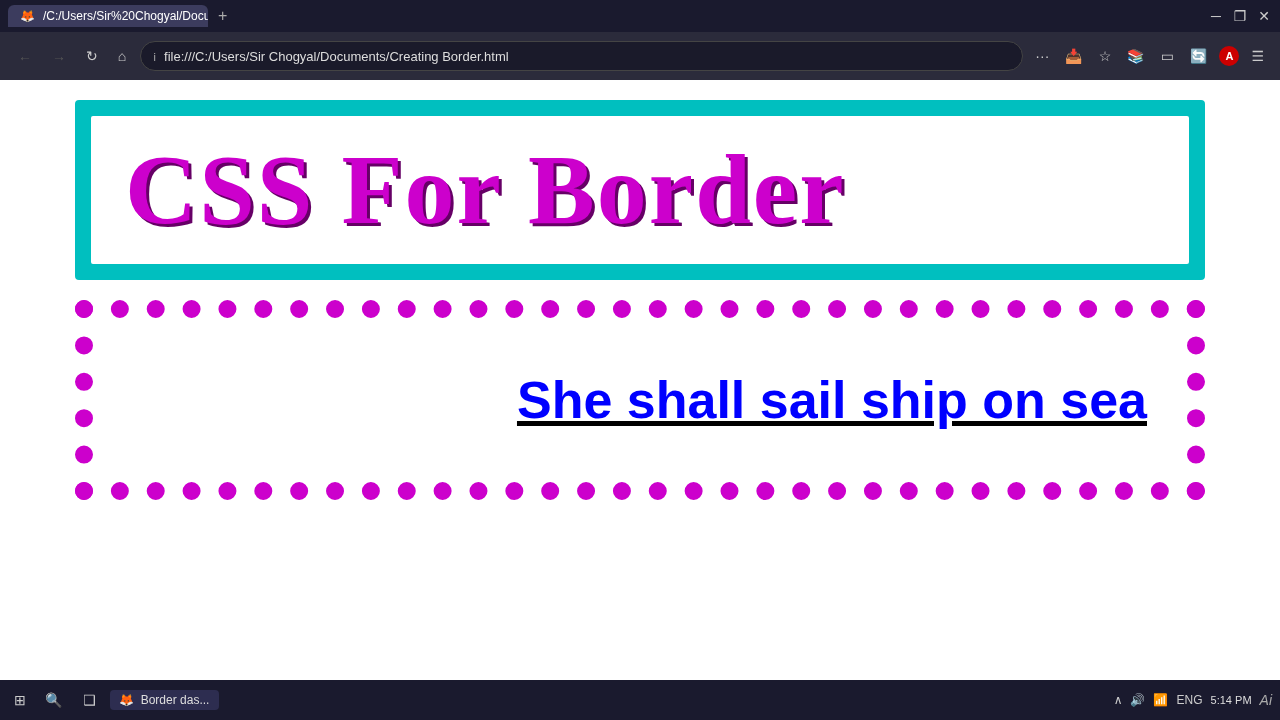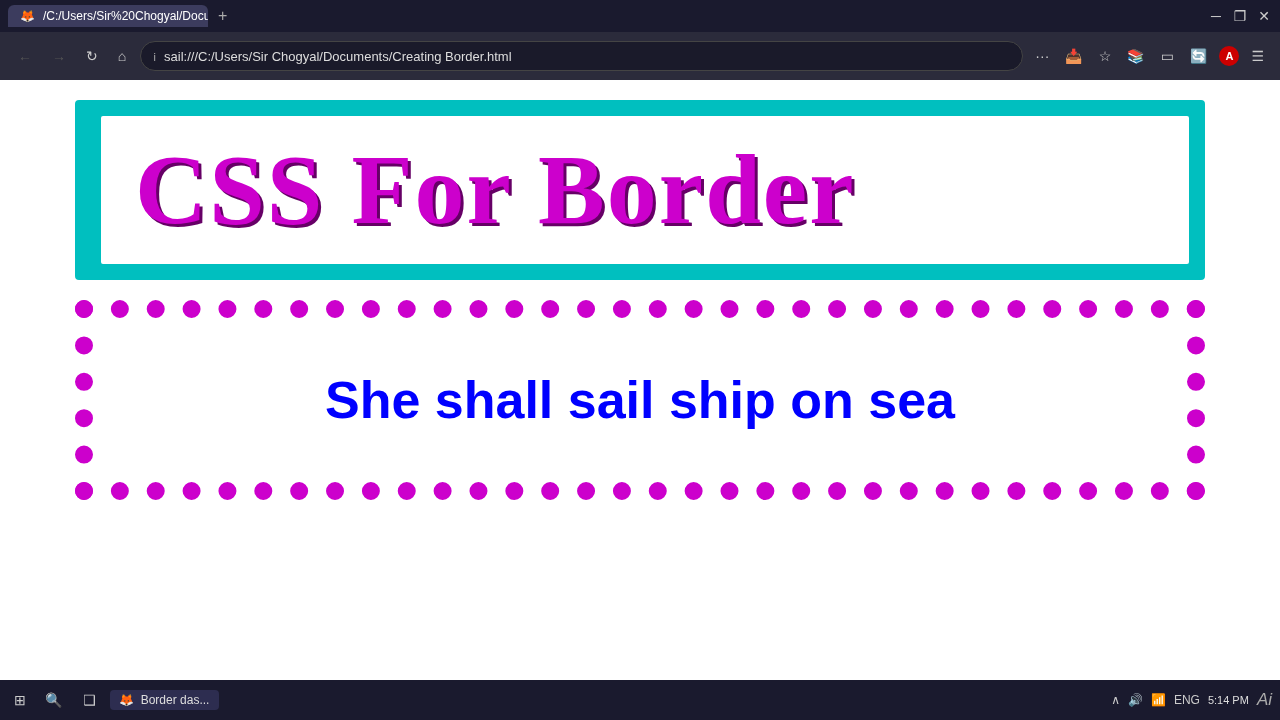--- a/index.html
+++ b/index.html
@@ -137,42 +137,42 @@
       padding: 12px;
       width: 100%;
       max-width: 1130px;
       border-radius: 4px;
     }
     .heading-inner {
       background: white;
       border: 4px solid white;
       padding: 20px 30px;
       border-radius: 2px;
-      margin-left: 10px;
     }
     .heading-text {
       font-size: 100px;
       font-weight: 900;
       color: #cc00cc;
       text-shadow: 3px 3px 0px #660066;
       font-family: 'Times New Roman', serif;
       line-height: 1;
       letter-spacing: 2px;
     }
 
     
     .dotted-section {
       width: 100%;
       max-width: 1130px;
       border: 18px dotted #cc00cc;
       padding: 20px 40px;
       display: flex;
       align-items: center;
-      justify-content: center;
+      justify-content: flex-end;
       min-height: 200px;
+      text-decoration: underline;
     }
     .body-text {
       font-size: 52px;
       font-weight: bold;
       color: blue;
       font-family: Arial, sans-serif;
     }
 
     
     .taskbar {
@@ -239,21 +239,21 @@
   </div>
 </div>
 
 <div class="address-bar">
   <span class="nav-btn disabled">←</span>
   <span class="nav-btn disabled">→</span>
   <span class="nav-btn">↻</span>
   <span class="nav-btn">⌂</span>
   <div class="url-bar">
     <span class="url-icon">ℹ</span>
-    <span class="url-text">sail:///C:/Users/Sir Chogyal/Documents/Creating Border.html</span>
+    <span class="url-text">file:///C:/Users/Sir Chogyal/Documents/Creating Border.html</span>
   </div>
   <div class="toolbar-icons">
     <span class="toolbar-icon">···</span>
     <span class="toolbar-icon">📥</span>
     <span class="toolbar-icon">☆</span>
     <span class="toolbar-icon">📚</span>
     <span class="toolbar-icon">▭</span>
     <span class="toolbar-icon">🔄</span>
     <span class="toolbar-icon" style="background:#cc0000;border-radius:50%;width:20px;height:20px;display:inline-flex;align-items:center;justify-content:center;color:white;font-size:11px;font-weight:bold;">A</span>
     <span class="toolbar-icon">☰</span>
@@ -285,15 +285,15 @@
     </div>
   </div>
   <div class="taskbar-right">
     <span>∧</span>
     <span>🔊</span>
     <span>📶</span>
     <span>ENG</span>
     <div class="time-display">
       <span>5:14 PM</span>
     </div>
-    <span style="font-style:italic;color:#aaa;font-size:17px;">Ai</span>
+    <span style="font-style:italic;color:#aaa;font-size:14px;">Ai</span>
   </div>
 </div>
 
 </body></html>

